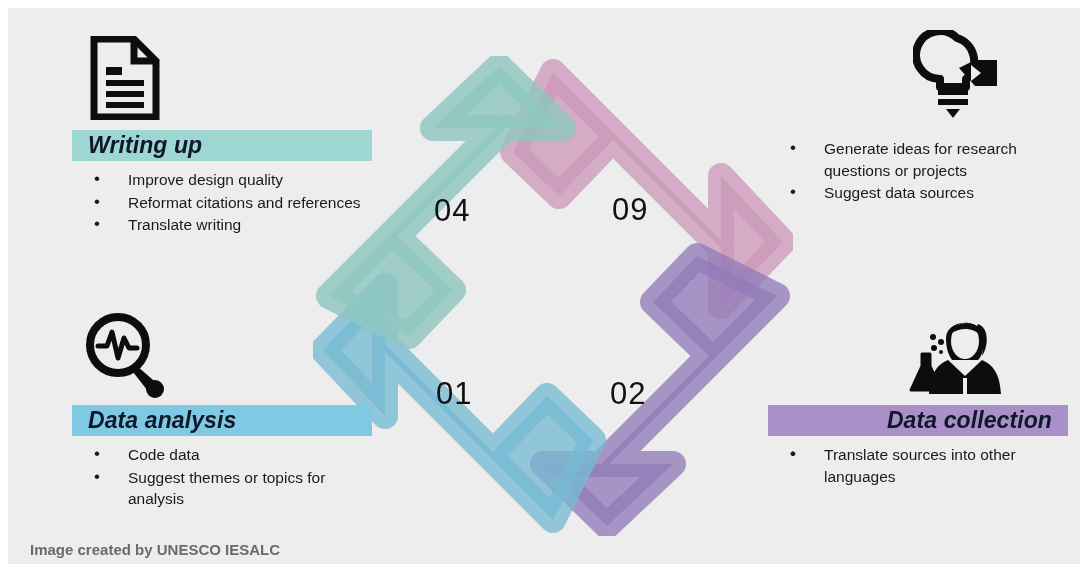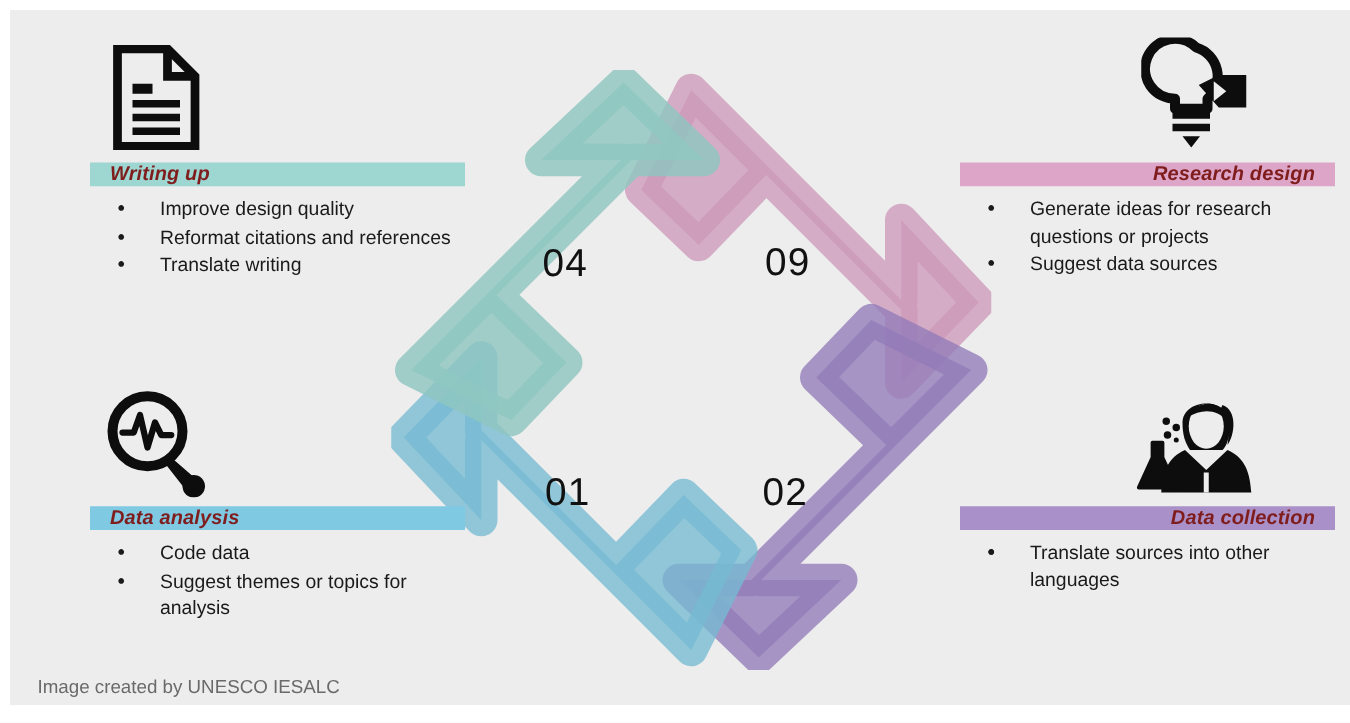--- a/index.html
+++ b/index.html
@@ -19,24 +19,24 @@
   
   .quad{position:absolute;width:300px;}
   .quad.left{left:64px;}
   .quad.right{left:760px;}
   .q-tl{top:122px;}
   .q-tr{top:122px;}
   .q-bl{top:397px;}
   .q-br{top:397px;}
 
   .q-header{
-    height:19px;
+    height:31px;
     display:flex;align-items:center;
     font-style:italic;font-weight:bold;
-    font-size:16px;color:#7f1d1d;
+    font-size:23px;color:#0f172a;
     letter-spacing:.1px;
   }
   .q-header.align-left{justify-content:flex-start;padding-left:16px;}
   .q-header.align-right{justify-content:flex-end;padding-right:16px;}
 
   .q-list{margin:8px 0 0 0;padding:0;list-style:none;}
   .q-list li{
     position:relative;
     font-size:15.5px;
     line-height:21.5px;
@@ -76,20 +76,21 @@
   .num-02{left:602px;top:368px;}
   .num-03{left:428px;top:368px;}
   .num-04{left:426px;top:185px;text-align:right;}
 
   
   #credit{
     position:absolute;
     left:22px;top:533px;
     font-size:15px;
     color:#6a6a6a;
+    font-weight:bold;
   }
 </style>
 </head>
 <body>
 
 <div id="canvas">
 
   <div class="icon icon-doc">
     <svg width="72" height="84" viewBox="0 0 72 84" aria-hidden="true">
       <path d="M4 3 H44 L66 25 V81 H4 Z" fill="none" stroke="#0d0d0d" stroke-width="7"></path>
@@ -200,21 +201,20 @@
         <span>Reformat citations and references</span>
       </li>
       <li>
         <span class="bullet">•</span>
         <span>Translate writing</span>
       </li>
     </ul>
   </div>
 
   <div class="quad right q-tr">
-    <div class="q-header align-right" style="background:#DDA5C8">Research design</div>
     <ul class="q-list">
       <li>
         <span class="bullet">•</span>
         <span>Generate ideas for research questions or projects</span>
       </li>
       <li>
         <span class="bullet">•</span>
         <span>Suggest data sources</span>
       </li>
     </ul>

